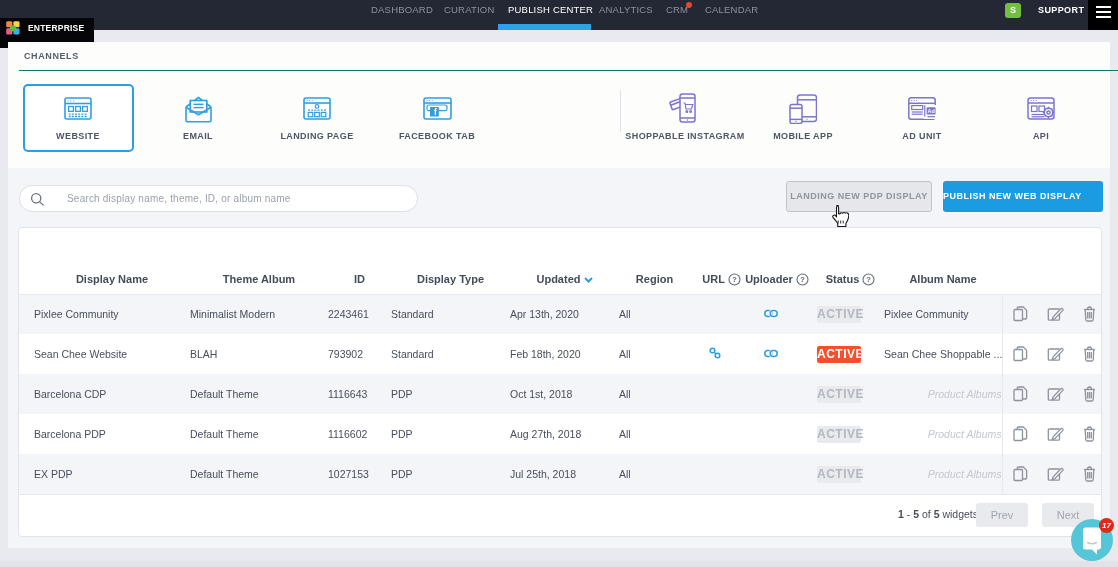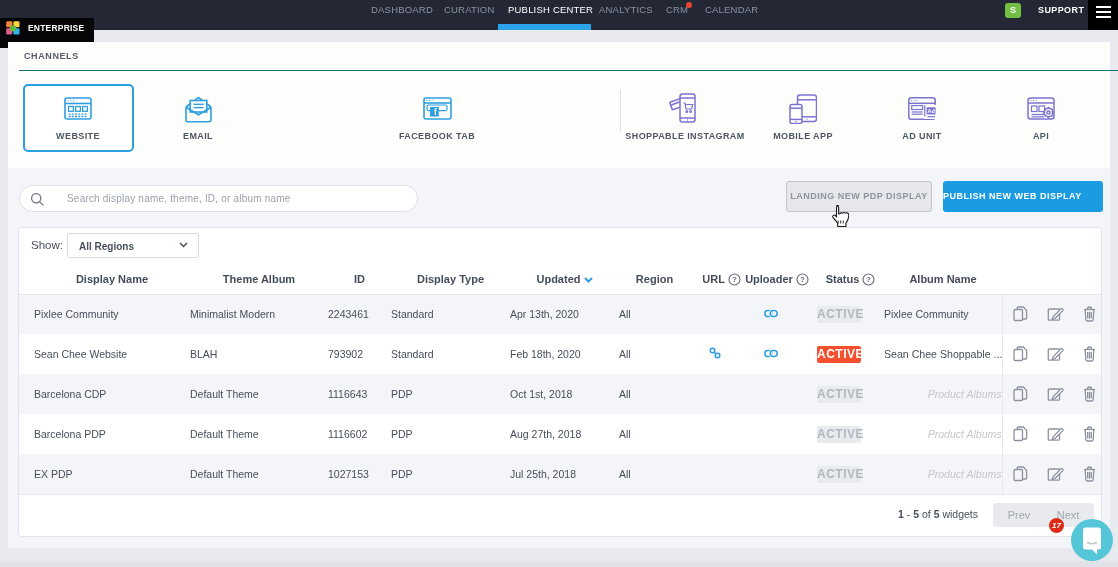--- a/index.html
+++ b/index.html
@@ -54,26 +54,26 @@
 td.first, th.first { padding-left:15px; }
 th.qh { padding-left:8px; }
 .muted { color:#c3c7cf; font-style:italic;text-align:right; }
 .badge { display:inline-block; width:44px; height:17px; border-radius:2px; background:#e9eaee; color:#b2b8c1; font-size:12px; font-weight:bold; letter-spacing:0.5px; text-align:center; line-height:17px; }
 .badge.on { background:#f4502e; color:#fff; }
 td.actions { border-left:1px solid #e6e8ec; }
 .act { display:flex; align-items:center; justify-content:flex-start; gap:19px; padding-left:10px; }
 #foot { position:absolute; left:0; top:266px; width:1082px; height:42px; border-top:1px solid #e6e8ec; }
 #foot-count { position:absolute; right:123px; top:13px; font-size:10.5px; color:#474e5b; }
 .fb { position:absolute; top:8px; width:52px; height:24px; background:#e9eaee; border-radius:3px; color:#a0a6b0; font-size:11px; text-align:center; line-height:24px; }
-#prev { right:56px; }
+#prev { right:73px; }
 #next { right:7px; }
 
 
 #chat { position:absolute; left:1071px; top:519px; width:42px; height:42px; border-radius:50%; background:#55c6d8; }
-#chat-badge { position:absolute; left:1049px; top:518px; width:15px; height:15px; border-radius:50%; background:#dd2b17; color:#fff; font-size:8px; font-weight:bold; text-align:center; line-height:15px;font-style:italic; }
+#chat-badge { position:absolute; left:1099px; top:518px; width:15px; height:15px; border-radius:50%; background:#dd2b17; color:#fff; font-size:8px; font-weight:bold; text-align:center; line-height:15px;font-style:italic; }
 #cursor { position:absolute; left:830px; top:204px; }
 </style>
 </head>
 <body>
 
 <div id="nav"></div>
 <div id="nav-left">
   <svg id="logo" width="14" height="14" viewBox="0 0 15 15">
     <rect x="0.2" y="0.2" width="6.6" height="6.6" rx="1.5" fill="#f2863c"></rect>
     <rect x="7.9" y="0.2" width="6.6" height="6.6" rx="1.5" fill="#fcd53c"></rect>
@@ -134,20 +134,39 @@
         <rect x="6.2" y="6.5" width="16.6" height="11.5" fill="#fff"></rect>
         <line x1="9.5" y1="10.3" x2="19.5" y2="10.3" stroke-width="1.4"></line>
         <line x1="9.5" y1="13.6" x2="19.5" y2="13.6" stroke-width="1.4"></line>
         <path d="M2 13 V26.3 Q2 27.8 3.5 27.8 H25.5 Q27 27.8 27 26.3 V13"></path>
         <path d="M2.4 13.5 L14.5 20.8 L26.6 13.5"></path>
       </svg>
     </div>
     <div class="lb">EMAIL</div>
   </div>
 
+  <div class="chan" style="left:239px">
+    <div class="ic">
+      <svg width="28" height="24" viewBox="0 0 28 24" fill="none" stroke="#2f9fe0" stroke-width="1.6">
+        <rect x="1" y="1" width="26" height="21" rx="2"></rect>
+        <line x1="1" y1="6" x2="27" y2="6"></line>
+        <circle cx="4" cy="3.5" r="0.6" fill="#2f9fe0" stroke="none"></circle>
+        <circle cx="6.6" cy="3.5" r="0.6" fill="#2f9fe0" stroke="none"></circle>
+        <circle cx="9.2" cy="3.5" r="0.6" fill="#2f9fe0" stroke="none"></circle>
+        <g stroke-width="1.2">
+        <circle cx="14" cy="9.4" r="1.8"></circle>
+        <line x1="5" y1="13.2" x2="23" y2="13.2" stroke-dasharray="2 1.2"></line>
+        <rect x="5.2" y="15.4" width="4.6" height="4.3"></rect>
+        <rect x="11.7" y="15.4" width="4.6" height="4.3"></rect>
+        <rect x="18.2" y="15.4" width="4.6" height="4.3"></rect>
+        </g>
+      </svg>
+    </div>
+    <div class="lb">LANDING PAGE</div>
+  </div>
 
   <div class="chan" style="left:359px">
     <div class="ic">
       <svg width="29" height="24" viewBox="0 0 29 24" fill="none" stroke="#2f9fe0" stroke-width="1.6">
         <rect x="1" y="1" width="27" height="21" rx="2"></rect>
         <line x1="1" y1="6" x2="28" y2="6"></line>
         <circle cx="4" cy="3.5" r="0.6" fill="#2f9fe0" stroke="none"></circle>
         <circle cx="6.6" cy="3.5" r="0.6" fill="#2f9fe0" stroke="none"></circle>
         <circle cx="9.2" cy="3.5" r="0.6" fill="#2f9fe0" stroke="none"></circle>
         <rect x="4" y="8" width="20" height="5.6" rx="1.5" stroke-width="1.2"></rect>
@@ -257,29 +276,20 @@
   <svg style="position:absolute;left:10px;top:6px" width="15" height="15" viewBox="0 0 15 15" fill="none" stroke="#6b7280" stroke-width="1.3">
     <circle cx="6.2" cy="6.2" r="4.6"></circle>
     <line x1="9.6" y1="9.6" x2="13.4" y2="13.4"></line>
   </svg>
   <span>Search display name, theme, ID, or album name</span>
 </div>
 <div id="btn-pdp">LANDING NEW PDP DISPLAY</div>
 <div id="btn-web">PUBLISH NEW WEB DISPLAY</div>
 
 <div id="card">
-  <div id="show-row">
-    <div id="show-lbl">Show:</div>
-    <div id="dd">
-      <span>All Regions</span>
-      <svg width="9" height="6" viewBox="0 0 9 6" fill="none" stroke="#474e5b" stroke-width="1.5">
-          <path d="M1 1 L4.5 4.5 L8 1"></path>
-        </svg>
-    </div>
-  </div>
   <table>
     <colgroup>
         <col class="c1">
         <col class="c2">
         <col class="c3">
         <col class="c4">
         <col class="c5">
         <col class="c6">
         <col class="c7">
         <col class="c8">

